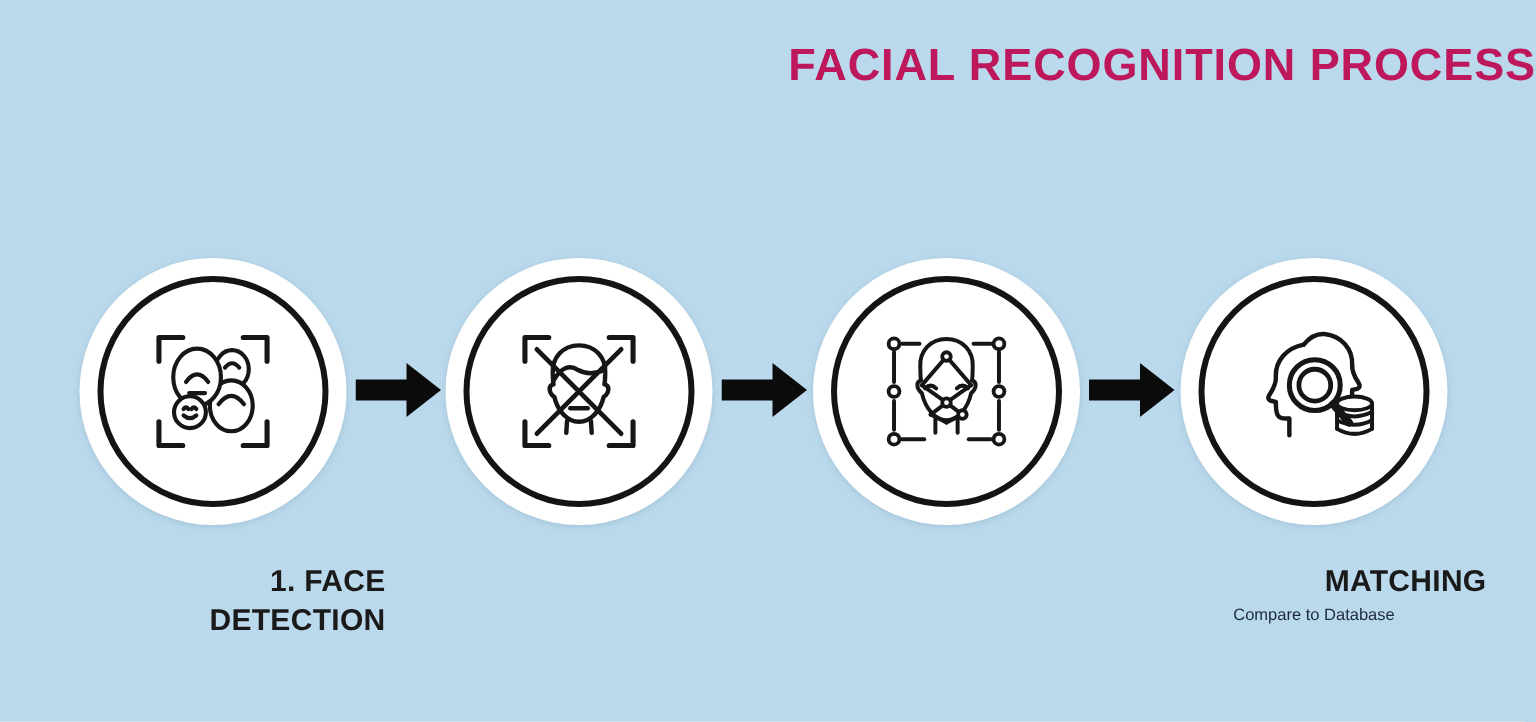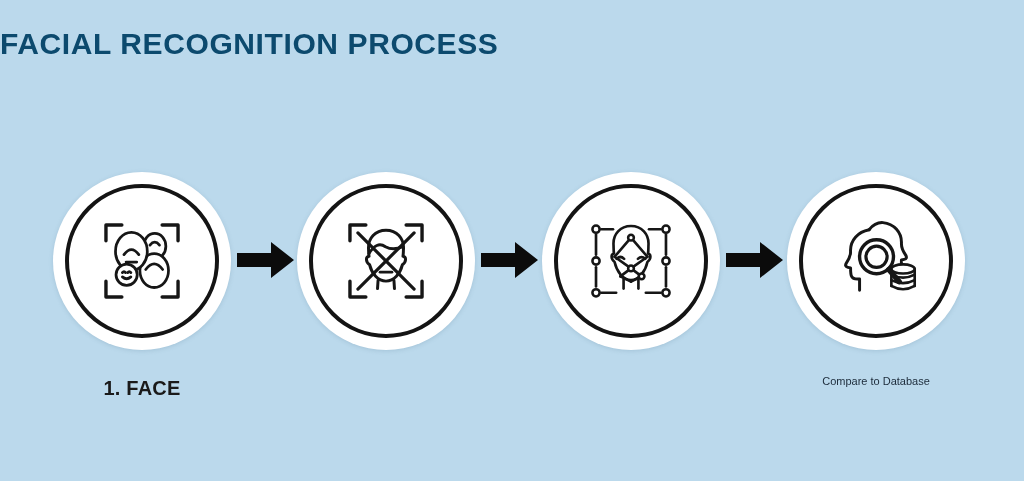--- a/index.html
+++ b/index.html
@@ -10,26 +10,26 @@
     background: #bbd9ec;
     font-family: "Liberation Sans", sans-serif;
     overflow: hidden;
   }
   .title {
     position: absolute;
     top: 26px;
     left: 0;
     width: 100%;
     margin: 0;
-    text-align: left;
+    text-align: right;
     font-size: 30px;
     line-height: 36px;
     font-weight: bold;
     letter-spacing: 0.6px;
-    color: #0c4a6e;
+    color: #be185d;
   }
   .step {
     position: absolute;
     top: 172px;
     width: 230px;
     text-align: center;
   }
   .disc {
     width: 178px;
     height: 178px;
@@ -52,20 +52,21 @@
     justify-content: center;
   }
   .ring svg { width: 106px; height: 106px; display: block; }
   .label {
     margin-top: 25px;
     font-size: 20px;
     font-weight: bold;
     line-height: 26px;
     letter-spacing: 0.2px;
     color: #1a1a1a;
+    text-align: right;
   }
   .label span { display: block; }
   .subtitle {
     margin-top: 3px;
     font-size: 11px;
     font-weight: normal;
     color: #1c2b3a;
   }
   .arrow {
     position: absolute;
@@ -102,20 +103,21 @@
             <circle cx="35.5" cy="63" r="10" fill="#fff"></circle>
             <path d="M31.5 61 Q33 59 34.5 61" fill="none"></path>
             <path d="M36.5 61 Q38 59 39.5 61" fill="none"></path>
             <path d="M31.5 65 Q35.5 68.5 39.5 65" fill="none"></path>
           </g>
         </svg>
       </div>
     </div>
     <div class="label">
       <span>1. FACE</span>
+      <span>DETECTION</span>
     </div>
   </div>
 
   <div class="step" style="left:271px">
     <div class="disc">
       <div class="ring">
         <svg viewBox="0 0 100 100" aria-hidden="true">
           <g fill="none" stroke="#161616" stroke-width="3.2" stroke-linecap="round" stroke-linejoin="round">
             <path d="M31 16 H16 V31"></path>
             <path d="M69 16 H84 V31"></path>
@@ -200,20 +202,21 @@
             <path d="M64.5 68.1 Q75.5 73.8 86.5 68.1"></path>
           </g>
           <ellipse cx="75.5" cy="57.5" rx="11" ry="4.3" fill="#fff" stroke="#161616" stroke-width="2.5"></ellipse>
           <circle cx="50.5" cy="46" r="16" fill="#fff" stroke="#161616" stroke-width="3.2"></circle>
           <circle cx="50.5" cy="46" r="10" fill="none" stroke="#161616" stroke-width="3"></circle>
           <path d="M62 58 L72 69.5" fill="none" stroke="#161616" stroke-width="5" stroke-linecap="round"></path>
         </svg>
       </div>
     </div>
     <div class="label">
+      <span>MATCHING</span>
     </div>
     <div class="subtitle">Compare to Database</div>
   </div>
 
   <svg class="arrow" style="left:237px" viewBox="0 0 58 38" aria-hidden="true">
     <polygon points="0,12 34,12 34,1 57,19 34,37 34,26 0,26" fill="#0b0b0b"></polygon>
   </svg>
   <svg class="arrow" style="left:481px" viewBox="0 0 58 38" aria-hidden="true">
     <polygon points="0,12 34,12 34,1 57,19 34,37 34,26 0,26" fill="#0b0b0b"></polygon>
   </svg>

